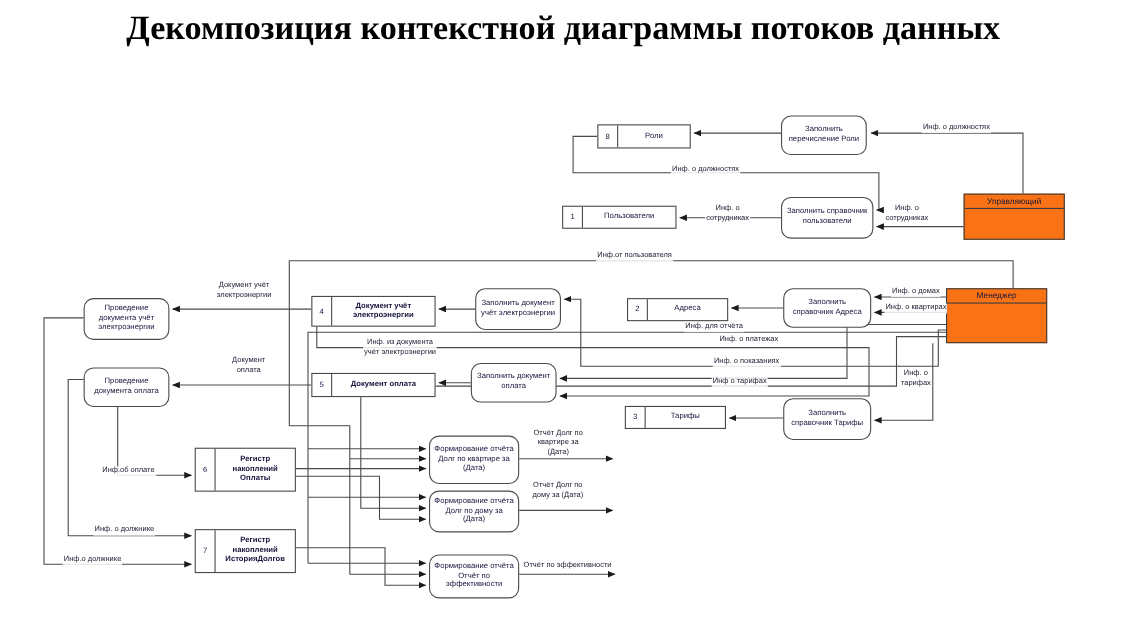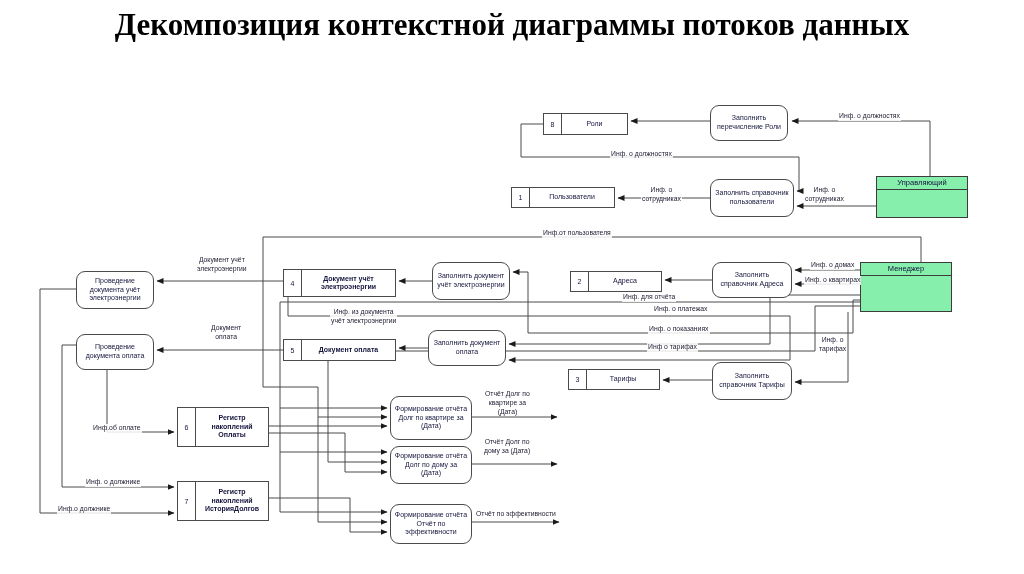--- a/index.html
+++ b/index.html
@@ -13,21 +13,21 @@
   .proc{position:absolute;border:1px solid #4a4a4a;border-radius:9px;background:#fff;
         display:flex;align-items:center;justify-content:center;text-align:center;
         font-size:7px;line-height:1.25;color:#14143c;padding:1px 3px;box-sizing:border-box;}
   .store{position:absolute;border:1px solid #4a4a4a;background:#fff;display:flex;
          box-sizing:border-box;font-size:7px;color:#14143c;}
   .store .num{border-right:1px solid #4a4a4a;width:17px;display:flex;align-items:center;
          justify-content:center;flex:0 0 auto;}
   .store .nm{flex:1;display:flex;align-items:center;justify-content:center;text-align:center;
          line-height:1.2;padding:0 2px;}
   .store.b .nm{font-weight:bold;}
-  .ent{position:absolute;border:1px solid #3c3c3c;background:#86efac;box-sizing:border-box;
+  .ent{position:absolute;border:1px solid #3c3c3c;background:#f97316;box-sizing:border-box;
        font-size:7.5px;color:#14143c;}
   .ent .bar{border-bottom:1px solid #3c3c3c;text-align:center;padding:1px 0 2px 0;}
   .fl{position:absolute;font-size:6.8px;line-height:1.3;color:#1b1b30;text-align:center;
       white-space:pre-line;background:rgba(255,255,255,.85);padding:0 1px;}
 </style>
 </head>
 <body>
 
 <div id="stage">
 

